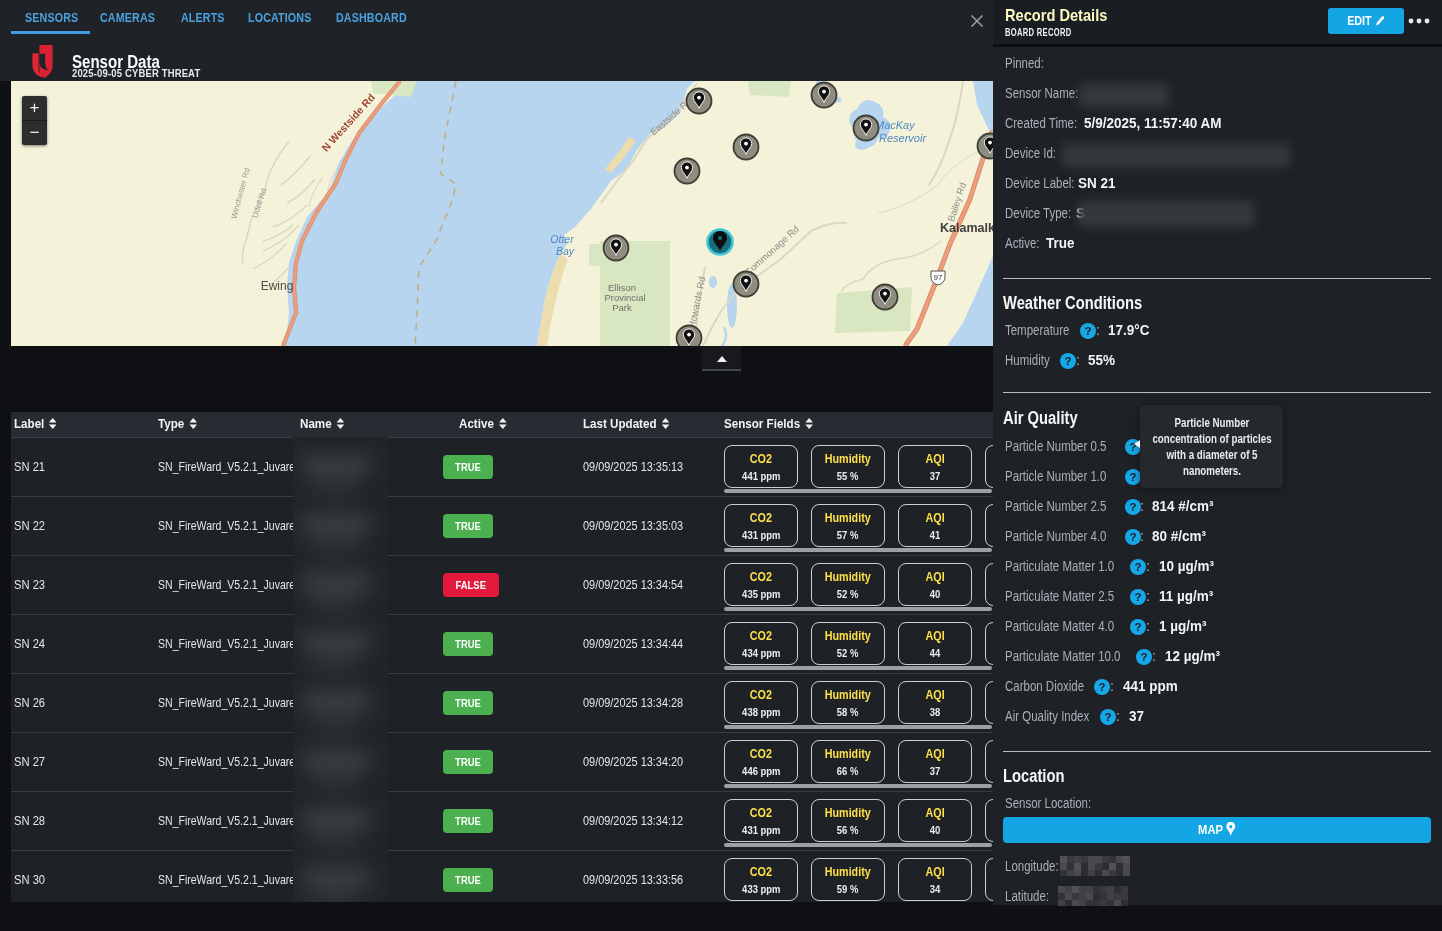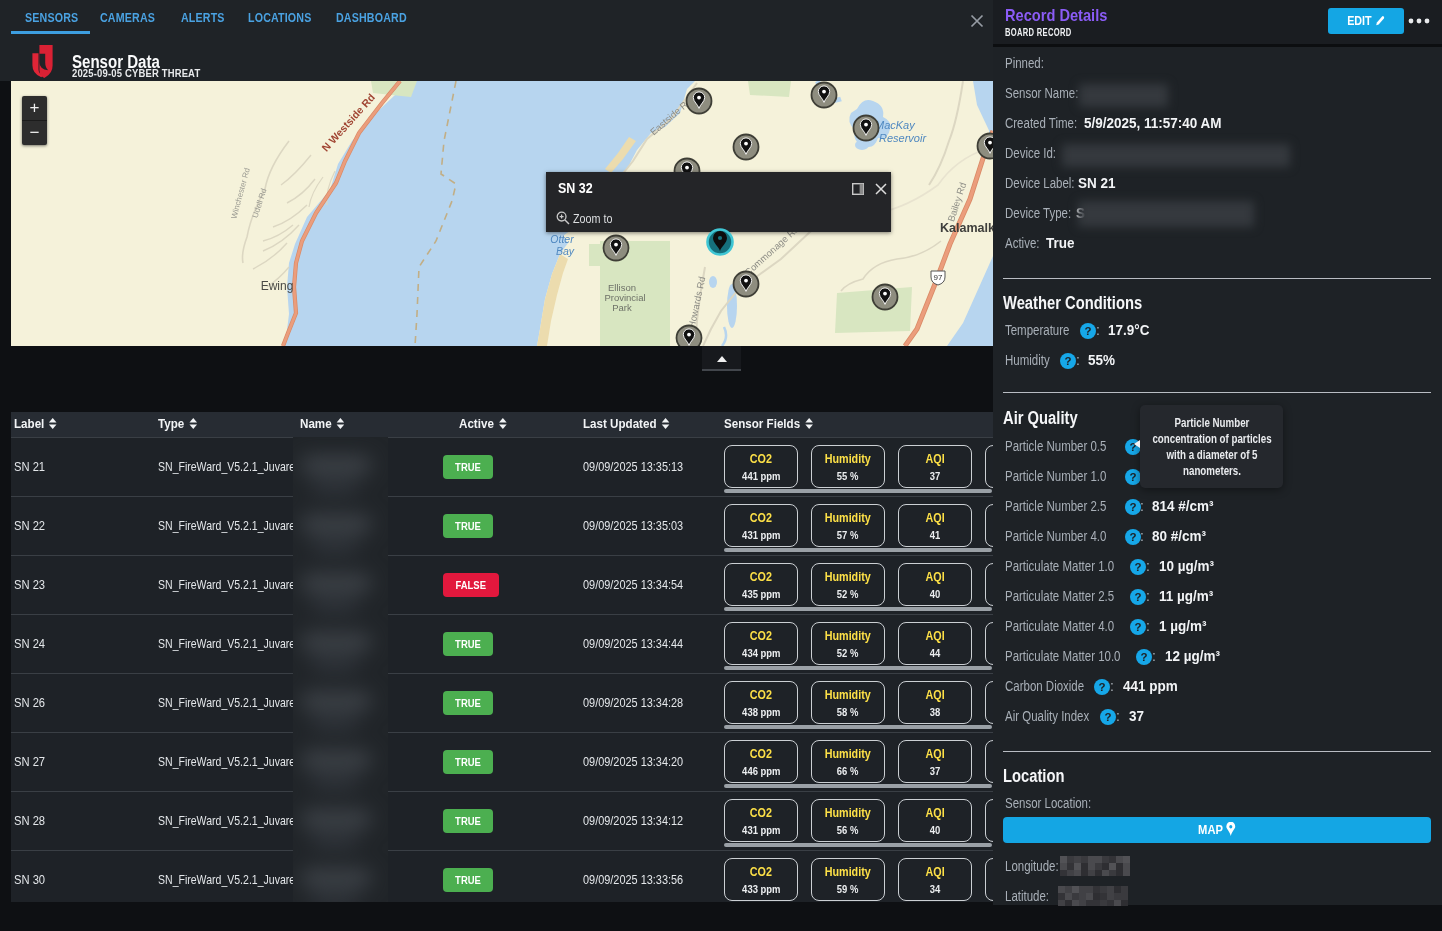--- a/index.html
+++ b/index.html
@@ -43,21 +43,21 @@
 .badge.r{width:56px;background:#e2183d}
 .pill{position:absolute;top:7px;width:74px;height:43px;border:1px solid #ccd0d4;border-radius:8px}
 .pill .pt{position:absolute;top:6px;width:100%;text-align:center;font-weight:bold;font-size:12.5px;color:#fde047}
 .pill .pv{position:absolute;top:24px;width:100%;text-align:center;font-weight:bold;font-size:11px;color:#eceef0}
 .hsb{position:absolute;left:713px;top:51px;width:268px;height:4px;background:#9aa0a6;border-radius:2px}
 #nameblur{left:293px;top:437px;width:95px;height:488px;z-index:8;overflow:hidden}
 
 #panel{left:993px;top:0;width:449px;height:905px;background:#1e2226;z-index:40}
 #phead{position:absolute;left:0;top:0;width:449px;height:44px;background:#1a1d21}
 #pdark{position:absolute;left:0;top:44px;width:449px;height:3px;background:#0c0e10}
-#ptitle{left:12px;top:6px;font-weight:bold;font-size:17px;color:#8b5cf6}
+#ptitle{left:12px;top:6px;font-weight:bold;font-size:17px;color:#fef9c3}
 #psub{left:12px;top:27px;font-weight:bold;font-size:10px;color:#f0f2f4;letter-spacing:.4px}
 #editbtn{left:335px;top:8px;width:76px;height:26px;background:#14a6e4;border-radius:3px;color:#fff;
   font-weight:bold;font-size:12.5px;text-align:center;line-height:26px}
 .flabel{position:absolute;font-size:14px;color:#a9b0b8}
 .flabel.cx{transform:scaleX(.82)}
 .fval{position:absolute;font-size:14.5px;font-weight:bold;color:#f2f4f6}
 .fval.cx{transform:scaleX(.93)}
 .sect{position:absolute;left:10px;font-weight:bold;font-size:18px;color:#f5f6f8}
 .sect.cx{transform:scaleX(.82)}
 .divid{position:absolute;left:10px;width:428px;height:1px;background:#b9bdc3}
@@ -195,36 +195,20 @@
           <circle r="12.5" fill="#8e8d7f" stroke="#3e3e36" stroke-width="1.8"></circle>
           <path d="M0,7.4 C-1,3.6 -5.7,0.6 -5.7,-3.4 a5.7,5.7 0 1 1 11.4,0 C5.7,0.6 1,3.6 0,7.4 Z" fill="#111" stroke="#fff" stroke-width="0.9"></path>
           <circle cy="-3.4" r="1.9" fill="#fff"></circle>
         </g>
         <g transform="translate(678,257)">
           <circle r="12.5" fill="#8e8d7f" stroke="#3e3e36" stroke-width="1.8"></circle>
           <path d="M0,7.4 C-1,3.6 -5.7,0.6 -5.7,-3.4 a5.7,5.7 0 1 1 11.4,0 C5.7,0.6 1,3.6 0,7.4 Z" fill="#111" stroke="#fff" stroke-width="0.9"></path>
           <circle cy="-3.4" r="1.9" fill="#fff"></circle>
         </g>
       </svg>
-      <div id="popup" class="abs">
-        <div class="t cx">SN 32</div>
-        <svg class="abs" width="12" height="12" viewBox="0 0 12 12" style="left:306px;top:11px">
-          <rect x="0.7" y="0.7" width="10.6" height="10.6" fill="none" stroke="#c9c9c9" stroke-width="1.4"></rect>
-          <rect x="7.6" y="0.7" width="3.7" height="10.6" fill="#8a8a8a"></rect>
-        </svg>
-        <svg class="abs" width="12" height="12" viewBox="0 0 12 12" style="left:329px;top:11px">
-          <path d="M1,1 L11,11 M11,1 L1,11" stroke="#dcdcdc" stroke-width="1.5"></path>
-        </svg>
-        <svg class="abs" width="14" height="14" viewBox="0 0 14 14" style="left:10px;top:39px">
-          <circle cx="5.6" cy="5.6" r="4.4" fill="none" stroke="#c9c9c9" stroke-width="1.3"></circle>
-          <path d="M9,9 L13,13" stroke="#c9c9c9" stroke-width="1.5"></path>
-          <path d="M5.6,3.6 V7.6 M3.6,5.6 H7.6" stroke="#c9c9c9" stroke-width="1.2"></path>
-        </svg>
-        <div class="zt cx">Zoom to</div>
-      </div>
       <svg class="abs" width="40" height="44" viewBox="0 0 40 44" style="left:689px;top:139px;z-index:31">
         <g transform="translate(20,22)">
           <circle r="12.5" fill="#16707c" stroke="#3fc6d4" stroke-width="2.6"></circle>
           <path d="M0,9 C-1.3,4.5 -7,0.9 -7,-4 a7,7 0 1 1 14,0 C7,0.9 1.3,4.5 0,9 Z" fill="#0d0d0d"></path>
           <circle cy="-4" r="2.1" fill="#16707c"></circle>
         </g>
       </svg>
       <div id="zoomctl" class="abs">
         <div class="zb">+</div>
         <div class="sep"></div>

